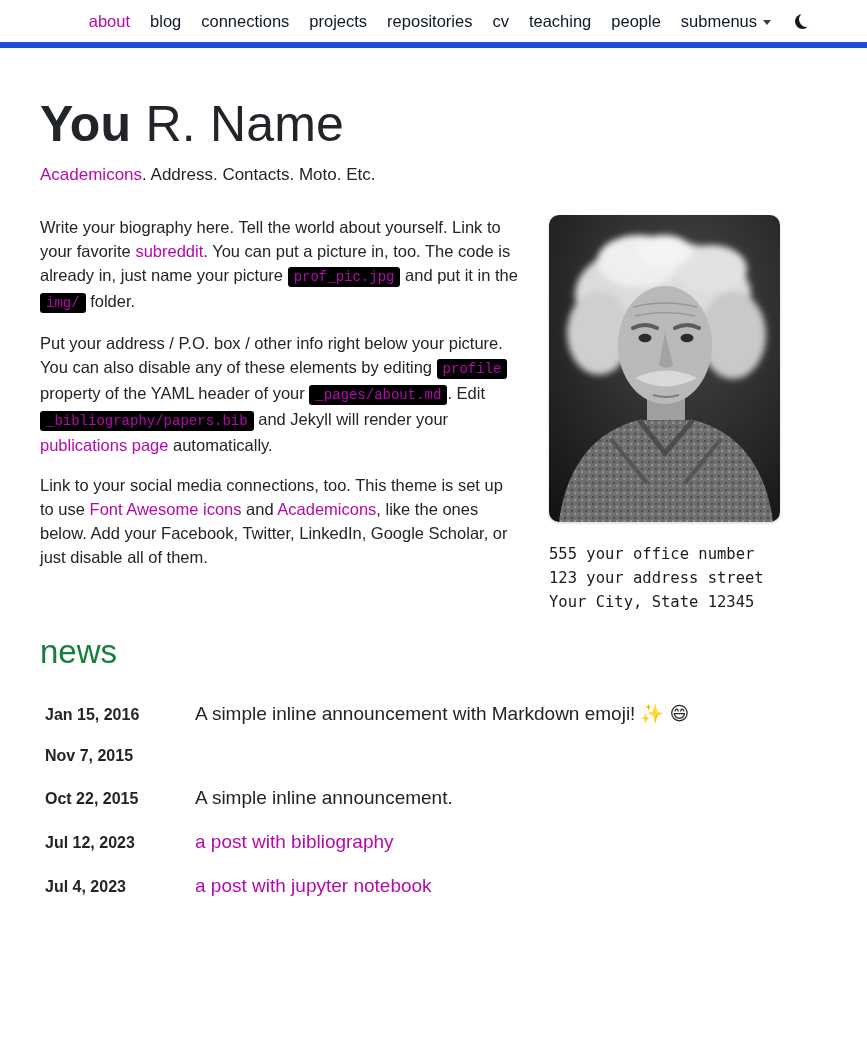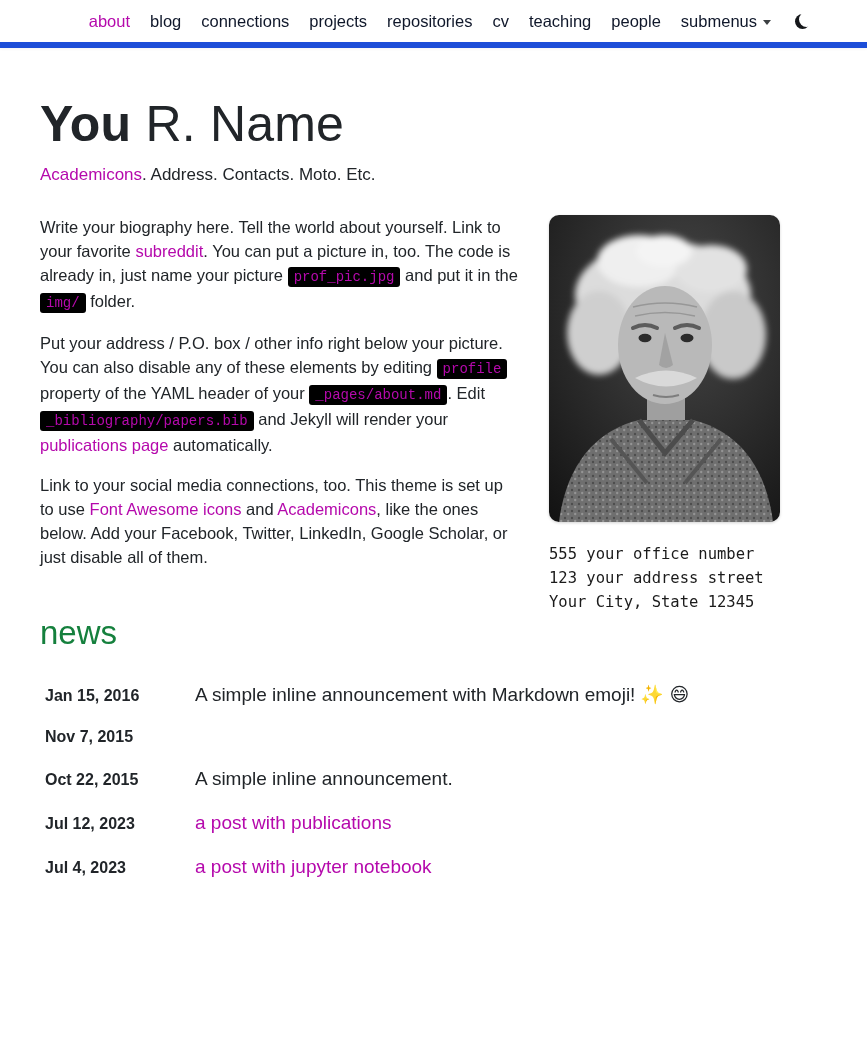--- a/index.html
+++ b/index.html
@@ -71,21 +71,21 @@
     letter-spacing: 0.2px;
   }
   h1.page-title .bold { font-weight: 700; }
   .subtitle { font-size: 17px; margin: 0 0 30px 0; }
 
   
   .profile {
     float: right;
     width: 278px;
     margin-left: 28px;
-    margin-bottom: 0;
+    margin-bottom: 19px;
   }
   .profile-img {
     width: 231px; height: 307px;
     border-radius: 10px;
     overflow: hidden;
     display: block;
     box-shadow: 0 1px 3px rgba(0,0,0,0.18);
   }
   .profile-img svg { display: block; }
   .address {
@@ -253,21 +253,21 @@
           <span class="item-date">Oct 22, 2015</span>
           <span class="item-text">A simple inline announcement.</span>
         </div>
       </div>
     </section>
 
     <section>
       <div class="item-table">
         <div class="item-row">
           <span class="item-date">Jul 12, 2023</span>
-          <span class="item-text"><a>a post with publications</a></span>
+          <span class="item-text"><a>a post with bibliography</a></span>
         </div>
         <div class="item-row">
           <span class="item-date">Jul 4, 2023</span>
           <span class="item-text"><a>a post with jupyter notebook</a></span>
         </div>
       </div>
     </section>
 
   </main>
 </div>

